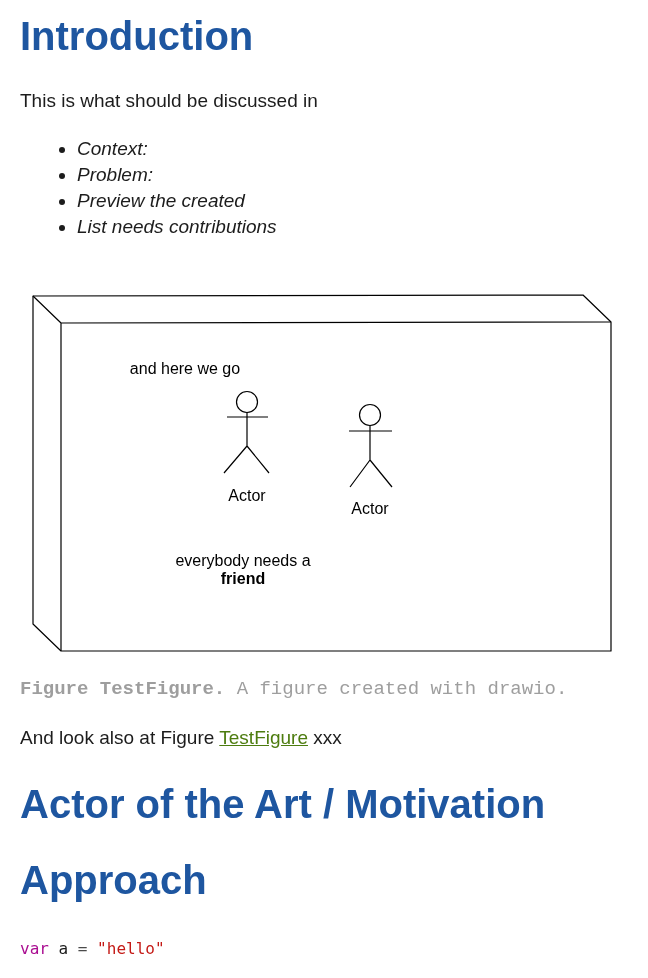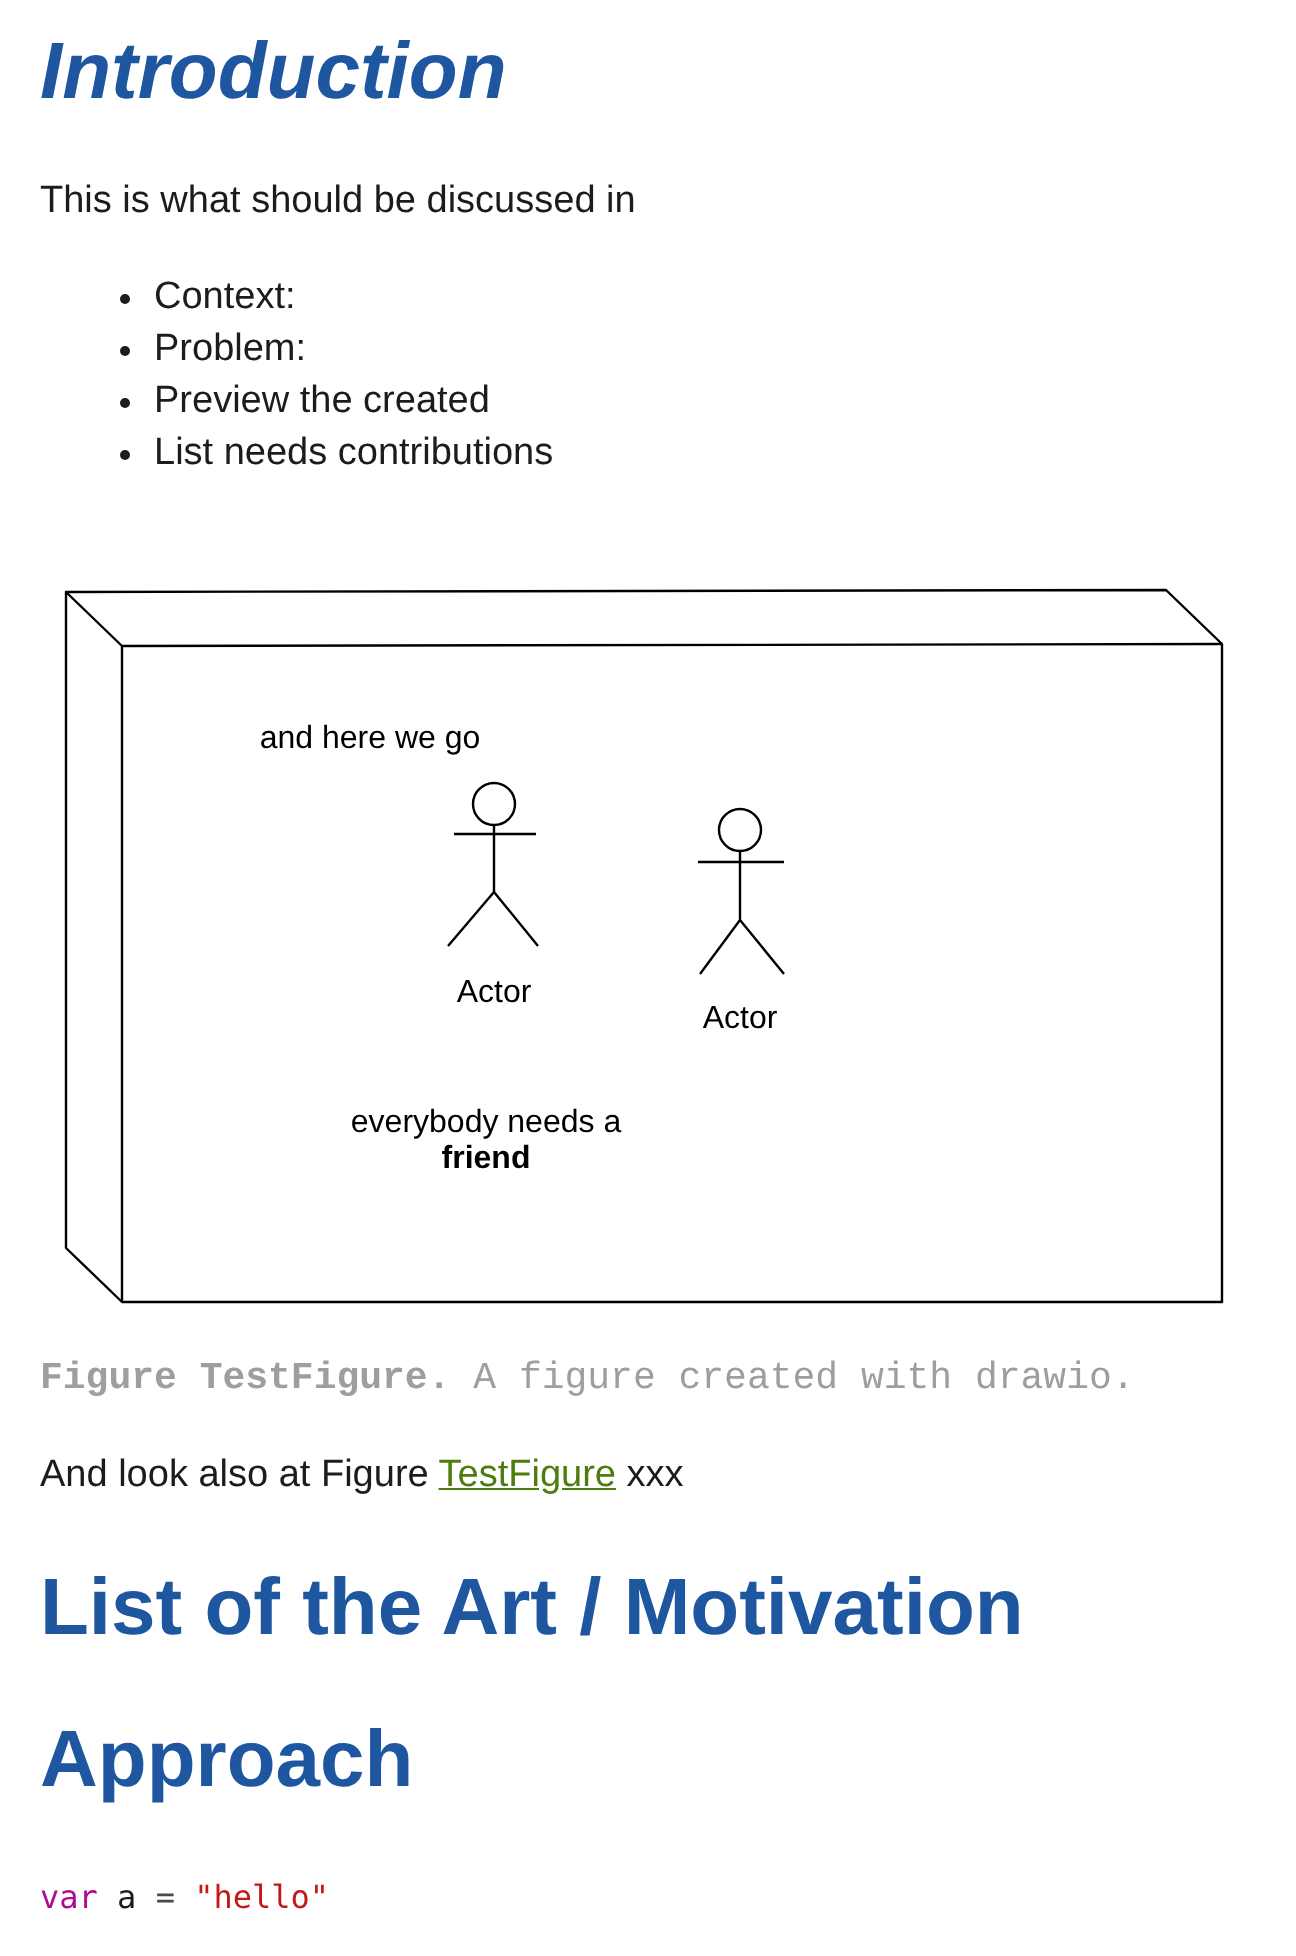--- a/index.html
+++ b/index.html
@@ -14,31 +14,32 @@
     overflow: hidden;
   }
   h1 {
     color: #1e56a0;
     font-size: 40px;
     line-height: 1.15;
     font-weight: bold;
     margin: 0;
     letter-spacing: 0;
   }
-  .h1-intro    { margin-top: 13px; font-style: italic; }
+  .h1-intro    { margin-top: 13px; }
   .h1-sota     { margin-top: 32px; }
   .h1-approach { margin-top: 30px; }
 
   .p-intro { margin: 31px 0 0 0; line-height: 22px; }
 
   ul.discussion-list {
     margin: 24px 0 0 0;
     padding: 0 0 0 57px;
     line-height: 26px;
     list-style-type: disc;
+    font-style: italic;
   }
 
   .figure-wrap {
     margin-top: 46px;
     height: 380px;
     position: relative;
   }
   .figure-wrap svg { display: block; }
   .diagram-line {
     fill: none;
@@ -116,17 +117,17 @@
 
     <text class="diagram-text" x="223" y="280" text-anchor="middle">everybody needs a</text>
     <text class="diagram-text bold" x="223" y="298" text-anchor="middle">friend</text>
   </svg>
 </div>
 
 <p class="caption"><span class="caption-label">Figure TestFigure.</span><span> A figure created with drawio.</span></p>
 
 <p class="p-ref"><span>And look also at Figure </span><a>TestFigure</a><span> xxx</span></p>
 
-<h1 class="h1-sota">List of the Art / Motivation</h1>
+<h1 class="h1-sota">Actor of the Art / Motivation</h1>
 
 <h1 class="h1-approach">Approach</h1>
 
 <pre class="code-block"><span class="tok-keyword">var</span><span> </span><span class="tok-plain">a</span><span> </span><span class="tok-operator">=</span><span> </span><span class="tok-string">"hello"</span></pre>
 
 </body></html>

